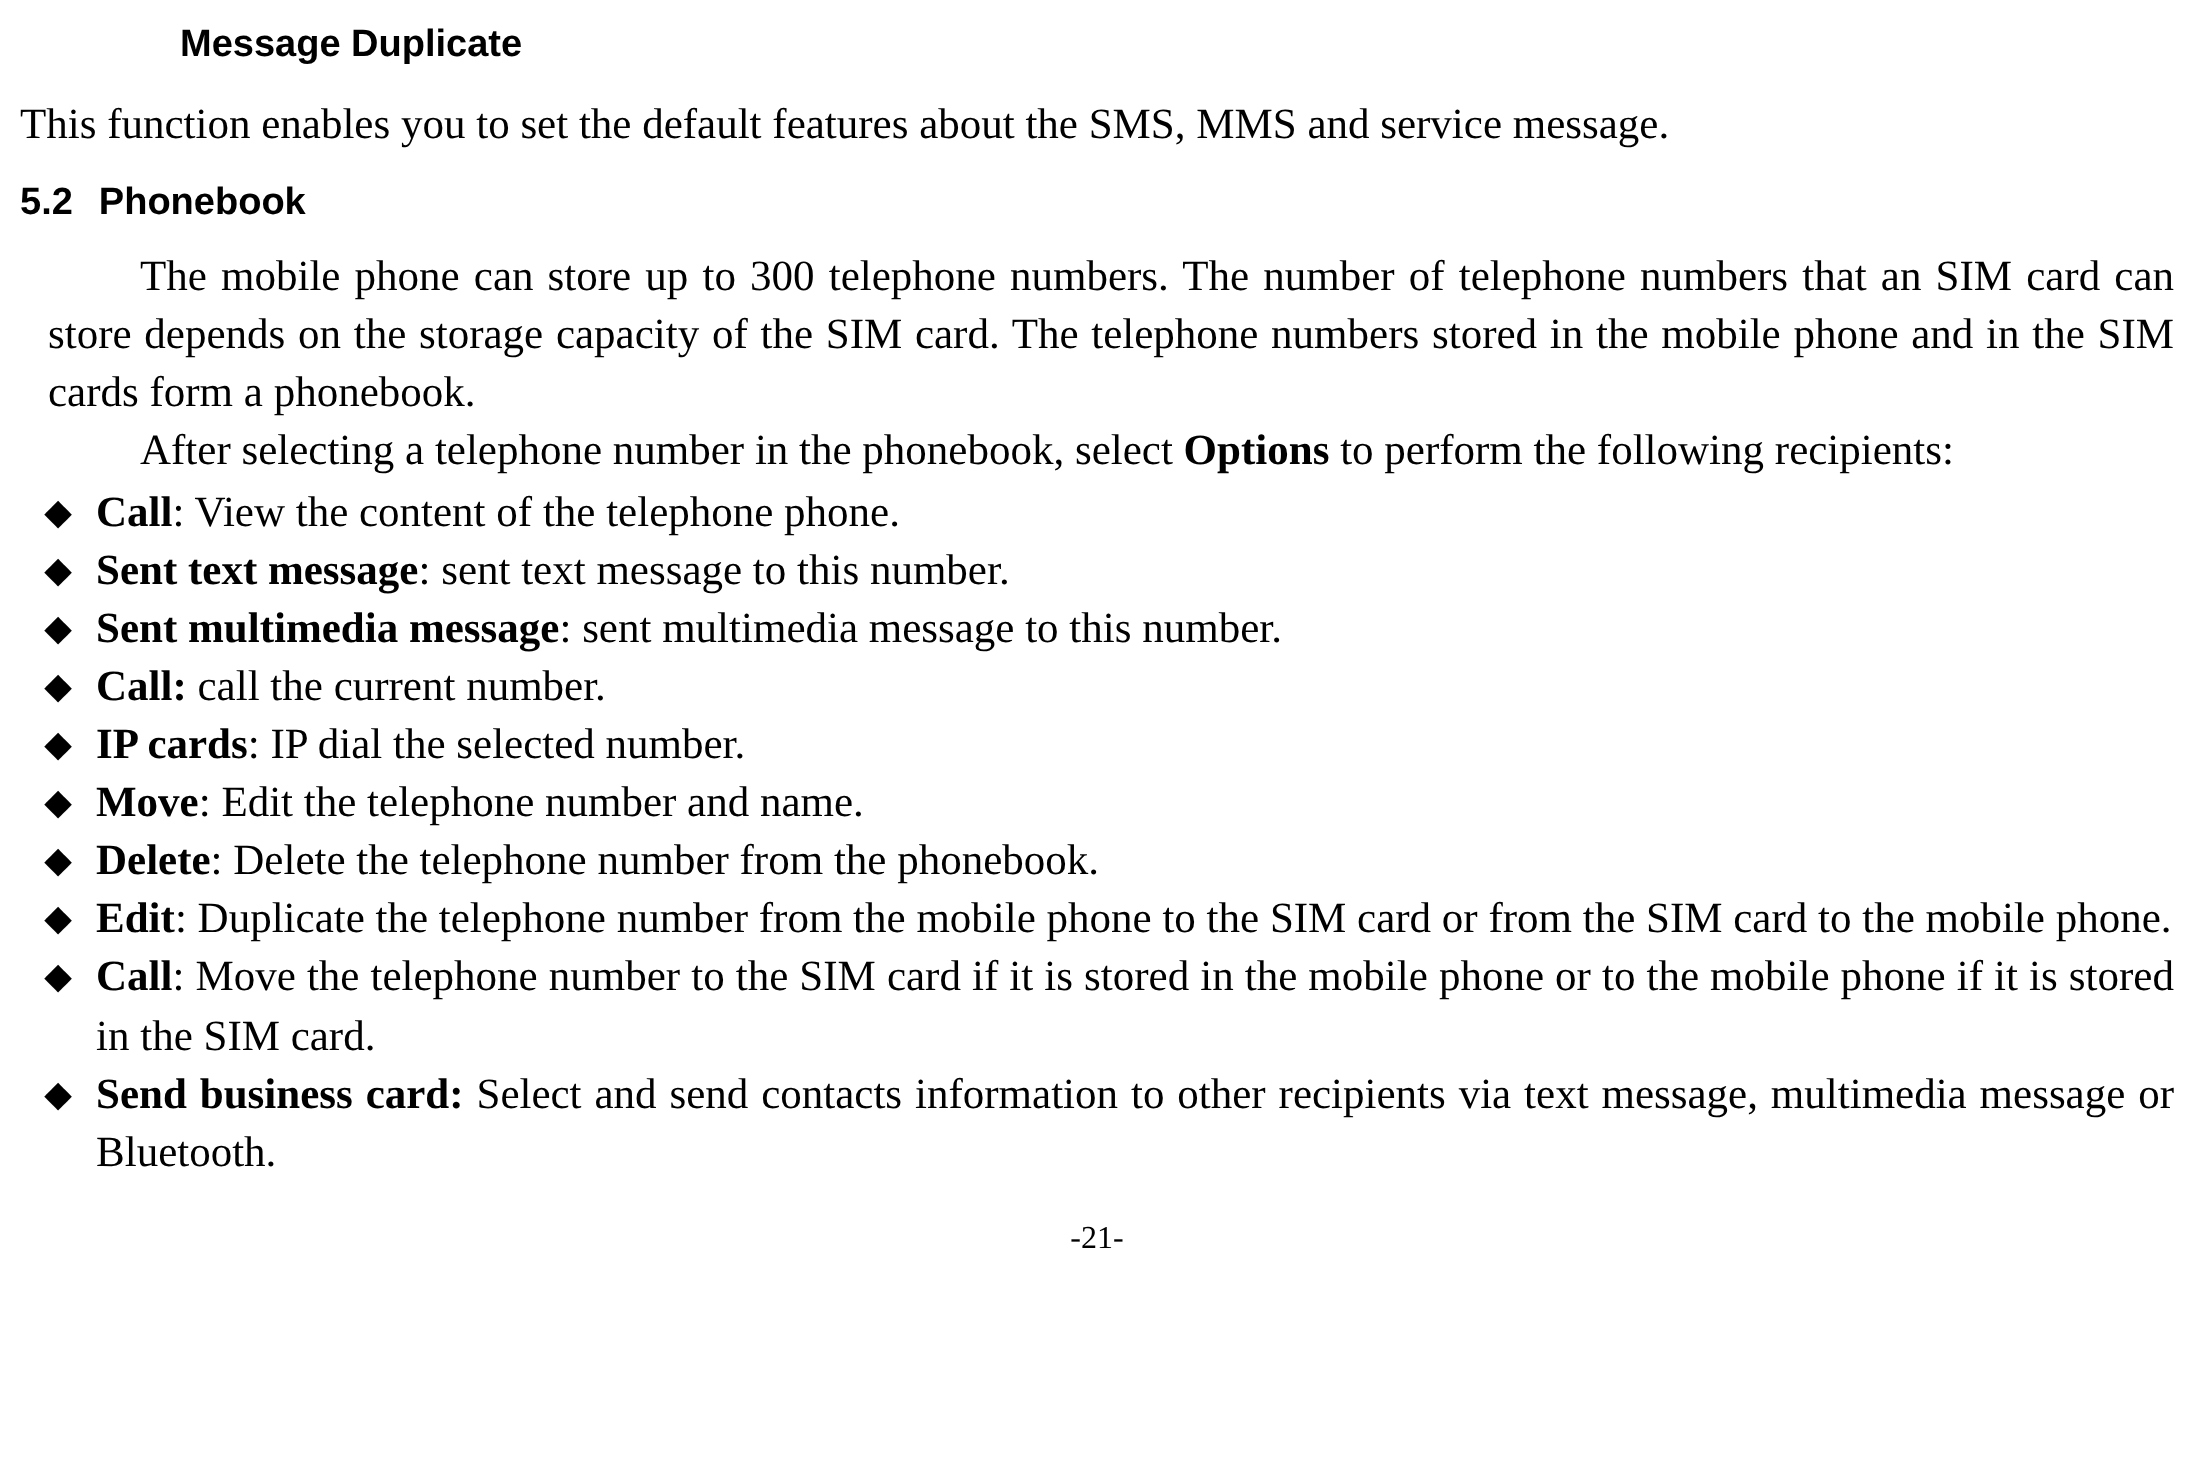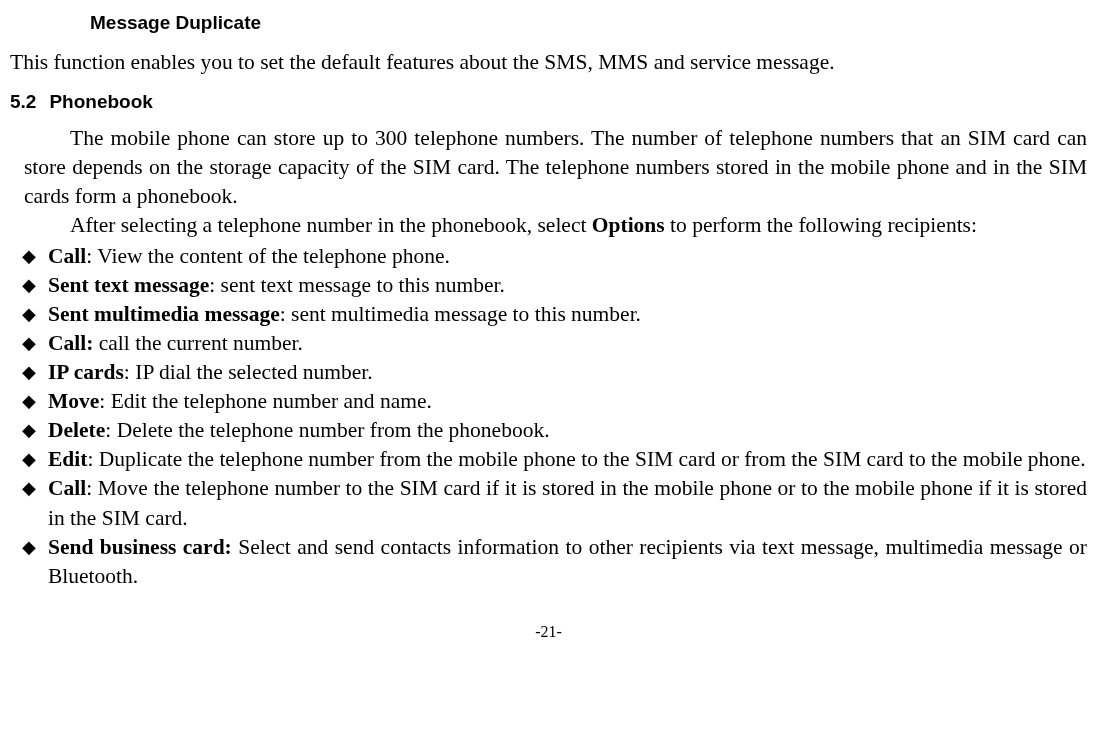--- a/index.html
+++ b/index.html
@@ -59,21 +59,21 @@
     .bullet-text {
       flex: 1 1 auto;
       text-align: justify;
     }
     .bold {
       font-weight: bold;
     }
     .footer {
       text-align: center;
       font-size: 16px;
-      margin-top: 30px;
+      margin-top: 18px;
     }
   </style>
 </head>
 <body>
 
 <div class="heading3">Message Duplicate</div>
 
 <div class="intro">This function enables you to set the default features about the SMS, MMS and service message.</div>
 
 <div class="heading2">

